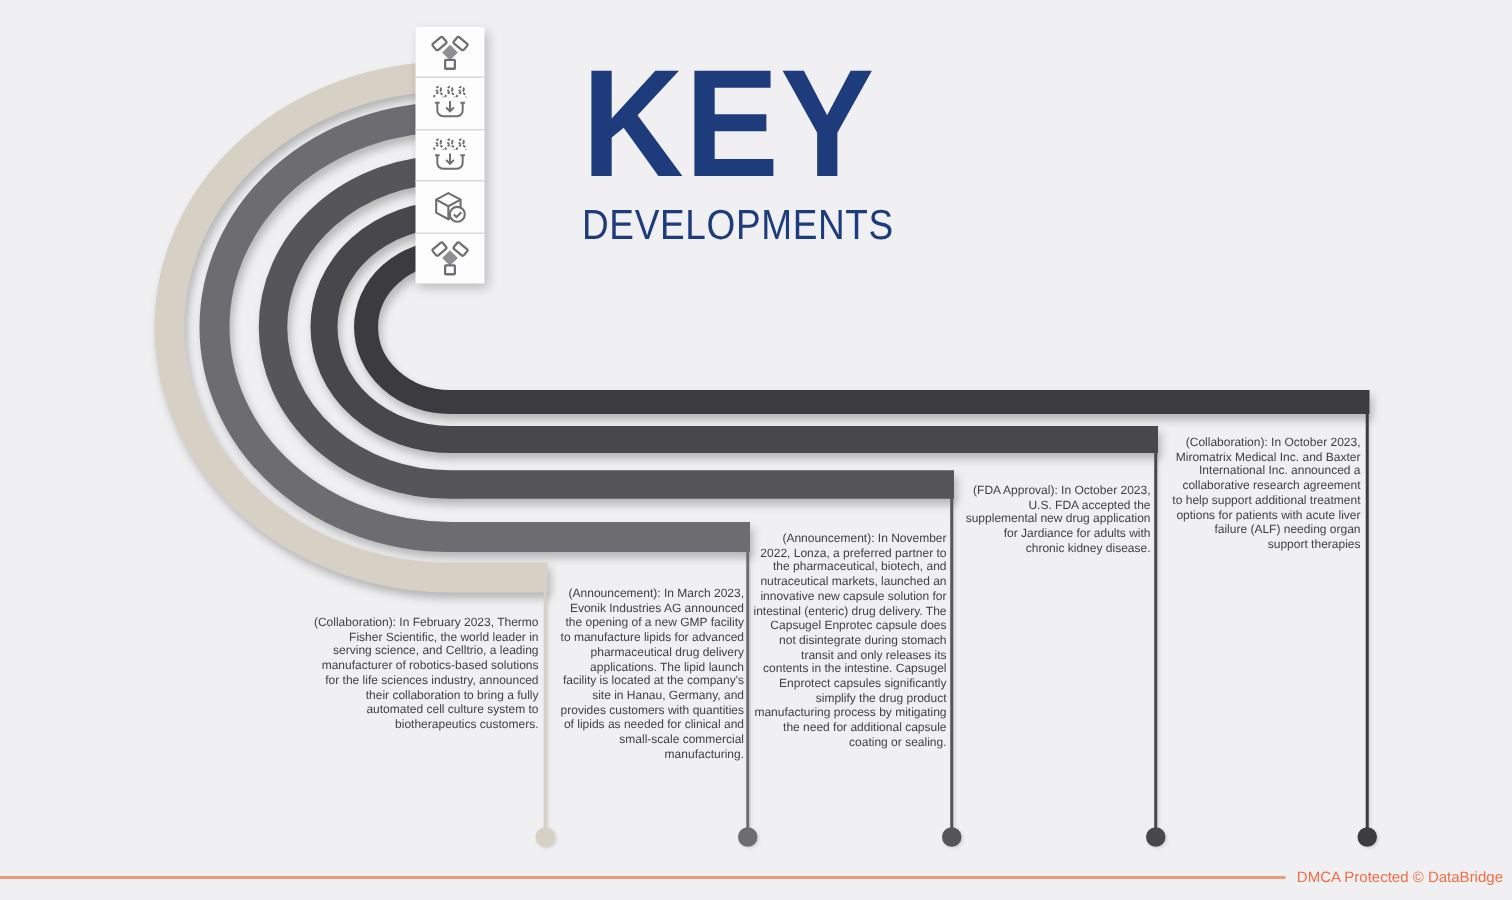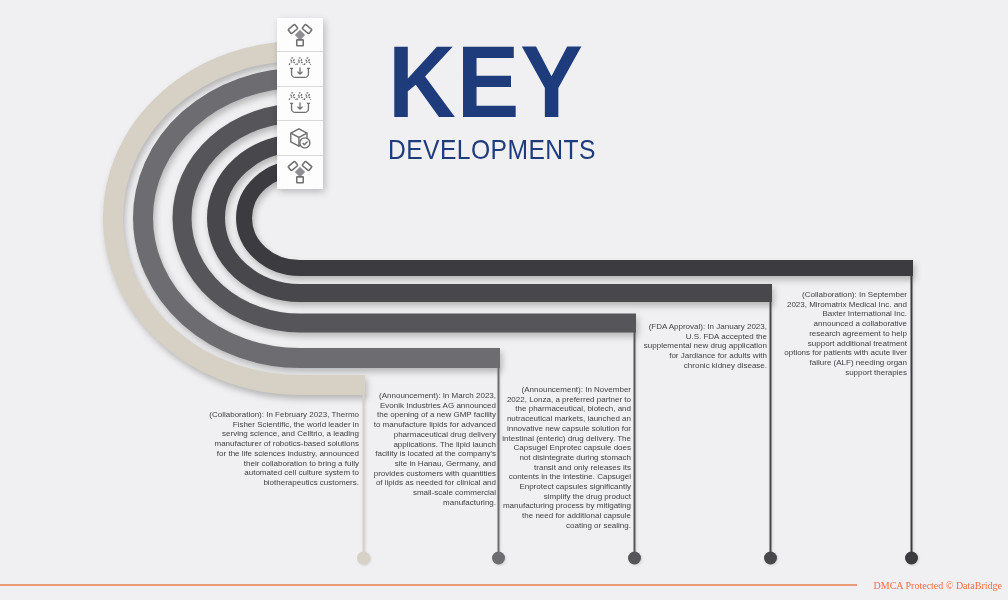--- a/index.html
+++ b/index.html
@@ -17,21 +17,21 @@
 
   .title-block{position:absolute;left:356px;top:36px;z-index:3;color:#1e3c7c;margin-left:32px;}
   .title-main{font-size:102px;font-weight:700;line-height:0.92;letter-spacing:1px;
     transform:scaleX(0.92);transform-origin:left top;}
   .title-sub{font-size:28px;font-weight:400;letter-spacing:0.5px;margin-top:4px;
     transform:scaleX(0.88);transform-origin:left top;}
 
   .tb{position:absolute;font-size:8px;line-height:9.7px;text-align:right;color:#3f3f44;z-index:3;}
   .tb1{right:649px;top:410px;width:150px;margin-left:44px;}
   .tb2{right:512px;top:391px;width:127px;}
-  .tb3{right:377px;top:354px;width:129px;margin-top:31px;}
+  .tb3{right:377px;top:354px;width:129px;}
   .tb4{right:241px;top:322px;width:124px;}
   .tb5{right:101px;top:290px;width:126px;}
 
   .footer-line{position:absolute;left:0;top:584px;width:857px;height:2px;background:#eb9b78;z-index:2;}
   .dmca{position:absolute;right:6px;top:580px;font-size:10px;color:#f06f48;z-index:3;}
 </style>
 </head>
 <body>
 
 <div class="canvas">
@@ -126,19 +126,19 @@
   </div>
 
   <div class="title-block" style="color: rgb(30, 60, 124);">
     <div class="title-main">KEY</div>
     <div class="title-sub">DEVELOPMENTS</div>
   </div>
 
   <div class="tb tb1" style="color: rgb(63, 63, 68);">(Collaboration): In February 2023, Thermo Fisher Scientific, the world leader in serving science, and Celltrio, a leading manufacturer of robotics-based solutions for the life sciences industry, announced their collaboration to bring a fully automated cell culture system to biotherapeutics customers.</div>
   <div class="tb tb2" style="color: rgb(63, 63, 68);">(Announcement): In March 2023, Evonik Industries AG announced the opening of a new GMP facility to manufacture lipids for advanced pharmaceutical drug delivery applications. The lipid launch facility is located at the company's site in Hanau, Germany, and provides customers with quantities of lipids as needed for clinical and small-scale commercial manufacturing.</div>
   <div class="tb tb3" style="color: rgb(63, 63, 68);">(Announcement): In November 2022, Lonza, a preferred partner to the pharmaceutical, biotech, and nutraceutical markets, launched an innovative new capsule solution for intestinal (enteric) drug delivery. The Capsugel Enprotec capsule does not disintegrate during stomach transit and only releases its contents in the intestine. Capsugel Enprotect capsules significantly simplify the drug product manufacturing process by mitigating the need for additional capsule coating or sealing.</div>
-  <div class="tb tb4" style="color: rgb(63, 63, 68);">(FDA Approval): In January 2023, U.S. FDA accepted the supplemental new drug application for Jardiance for adults with chronic kidney disease.</div>
-  <div class="tb tb5" style="color: rgb(63, 63, 68);">(Collaboration): In September 2023, Miromatrix Medical Inc. and Baxter International Inc. announced a collaborative research agreement to help support additional treatment options for patients with acute liver failure (ALF) needing organ support therapies</div>
+  <div class="tb tb4" style="color: rgb(63, 63, 68);">(FDA Approval): In October 2023, U.S. FDA accepted the supplemental new drug application for Jardiance for adults with chronic kidney disease.</div>
+  <div class="tb tb5" style="color: rgb(63, 63, 68);">(Collaboration): In October 2023, Miromatrix Medical Inc. and Baxter International Inc. announced a collaborative research agreement to help support additional treatment options for patients with acute liver failure (ALF) needing organ support therapies</div>
 
   <div class="footer-line" style="background: rgb(235, 155, 120);"></div>
-  <div class="dmca" style="color: rgb(240, 111, 72); font-family: Liberation Serif, serif;">DMCA Protected © DataBridge</div>
+  <div class="dmca" style="color: rgb(240, 111, 72);">DMCA Protected © DataBridge</div>
 
 </div>
 
 </body></html>

